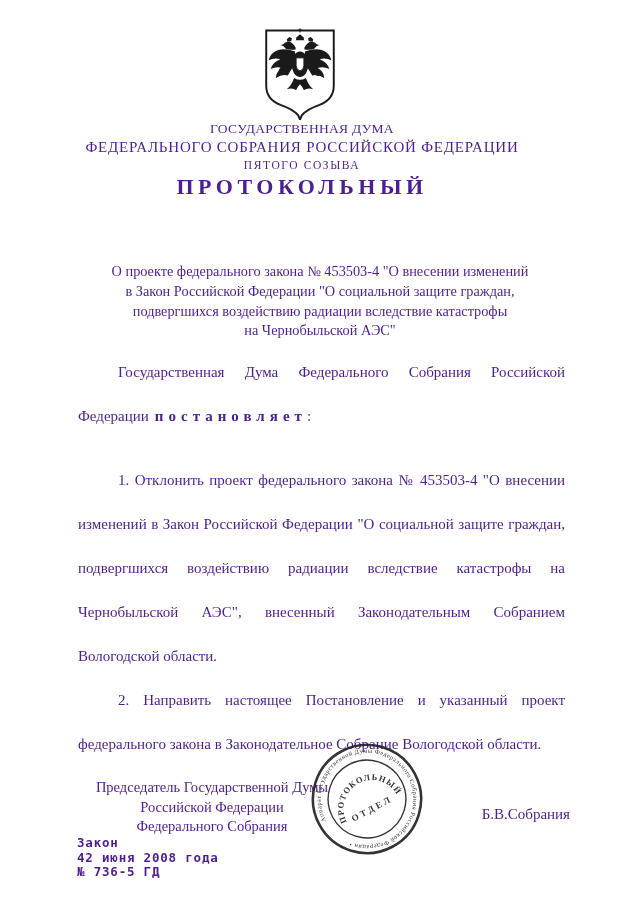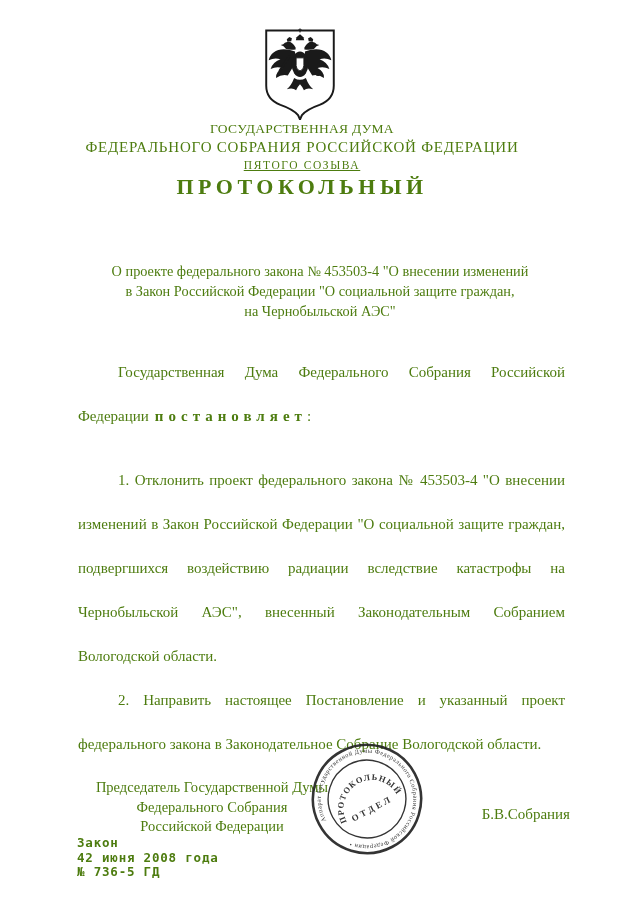--- a/index.html
+++ b/index.html
@@ -1,32 +1,32 @@
 <!DOCTYPE html>
 <html><head>
 <meta charset="utf-8">
 <style>
   html, body { margin: 0; padding: 0; background: #ffffff; }
   .page {
     position: relative;
     width: 640px; height: 900px;
     background: #ffffff;
     font-family: "Liberation Serif", "DejaVu Serif", serif;
-    color: #4d7c0f;
+    color: #4c1d95;
     overflow: hidden;
   }
   
   .emblem { position: absolute; left: 261px; top: 27px; width: 78px; height: 93px; }
   .emblem svg { width: 100%; height: 100%; display: block; }
 
   
   .org-block { position: absolute; left: 0; top: 121px; width: 604px; text-align: center; }
   .org1 { font-size: 13.5px; letter-spacing: 0.3px; }
   .org2 { font-size: 15px;   letter-spacing: 0.8px; margin-top: 2px; }
-  .org3 { font-size: 11.5px; letter-spacing: 1.6px; margin-top: 3px; text-decoration: underline; }
+  .org3 { font-size: 11.5px; letter-spacing: 1.6px; margin-top: 3px; }
 
   .doc-type { position: absolute; left: 0; top: 174px; width: 604px; text-align: center;
               font-size: 22px; font-weight: bold; letter-spacing: 4.5px; }
   .doc-org  { position: absolute; left: 0; top: 206px; width: 604px; text-align: center;
               font-size: 18.5px; letter-spacing: 2px; word-spacing: 9px; }
 
   
   .title { position: absolute; left: 70px; top: 262px; width: 500px;
            text-align: center; font-weight: normal; font-size: 14.3px; line-height: 19.8px; }
 
@@ -83,33 +83,34 @@
     <div class="org1">ГОСУДАРСТВЕННАЯ ДУМА</div>
     <div class="org2">ФЕДЕРАЛЬНОГО СОБРАНИЯ РОССИЙСКОЙ ФЕДЕРАЦИИ</div>
     <div class="org3">ПЯТОГО СОЗЫВА</div>
   </div>
 
   <div class="doc-type">ПРОТОКОЛЬНЫЙ</div>
 
   <div class="title">
     <div>О проекте федерального закона № 453503-4 "О внесении изменений</div>
     <div>в Закон Российской Федерации "О социальной защите граждан,</div>
+    <div>подвергшихся воздействию радиации вследствие катастрофы</div>
     <div>на Чернобыльской АЭС"</div>
   </div>
 
   <div class="body">
     <p class="preamble"><span>Государственная Дума Федерального Собрания Российской Федерации</span><span class="resolve-verb">постановляет</span><span>:</span></p>
     <p>1. Отклонить проект федерального закона № 453503-4 "О внесении изменений в Закон Российской Федерации "О социальной защите граждан, подвергшихся воздействию радиации вследствие катастрофы на Чернобыльской АЭС", внесенный Законодательным Собранием Вологодской области.</p>
     <p>2. Направить настоящее Постановление и указанный проект федерального закона в Законодательное Собрание Вологодской области.</p>
   </div>
 
   <div class="sig">
     <div class="role1">Председатель Государственной Думы</div>
+    <div>Российской Федерации</div>
     <div>Федерального Собрания</div>
-    <div>Российской Федерации</div>
   </div>
   <div class="sig-name">Б.В.Собрания</div>
 
   <div class="stamp">
     <svg viewBox="0 0 120 120">
       <defs>
         <path id="ringPath" d="M60,60 m-47,0 a47,47 0 1,1 94,0 a47,47 0 1,1 -94,0"></path>
         <path id="innerArc" d="M31,71 A29,29 0 0 1 89,71"></path>
       </defs>
       <g transform="rotate(-28 60 60)">

